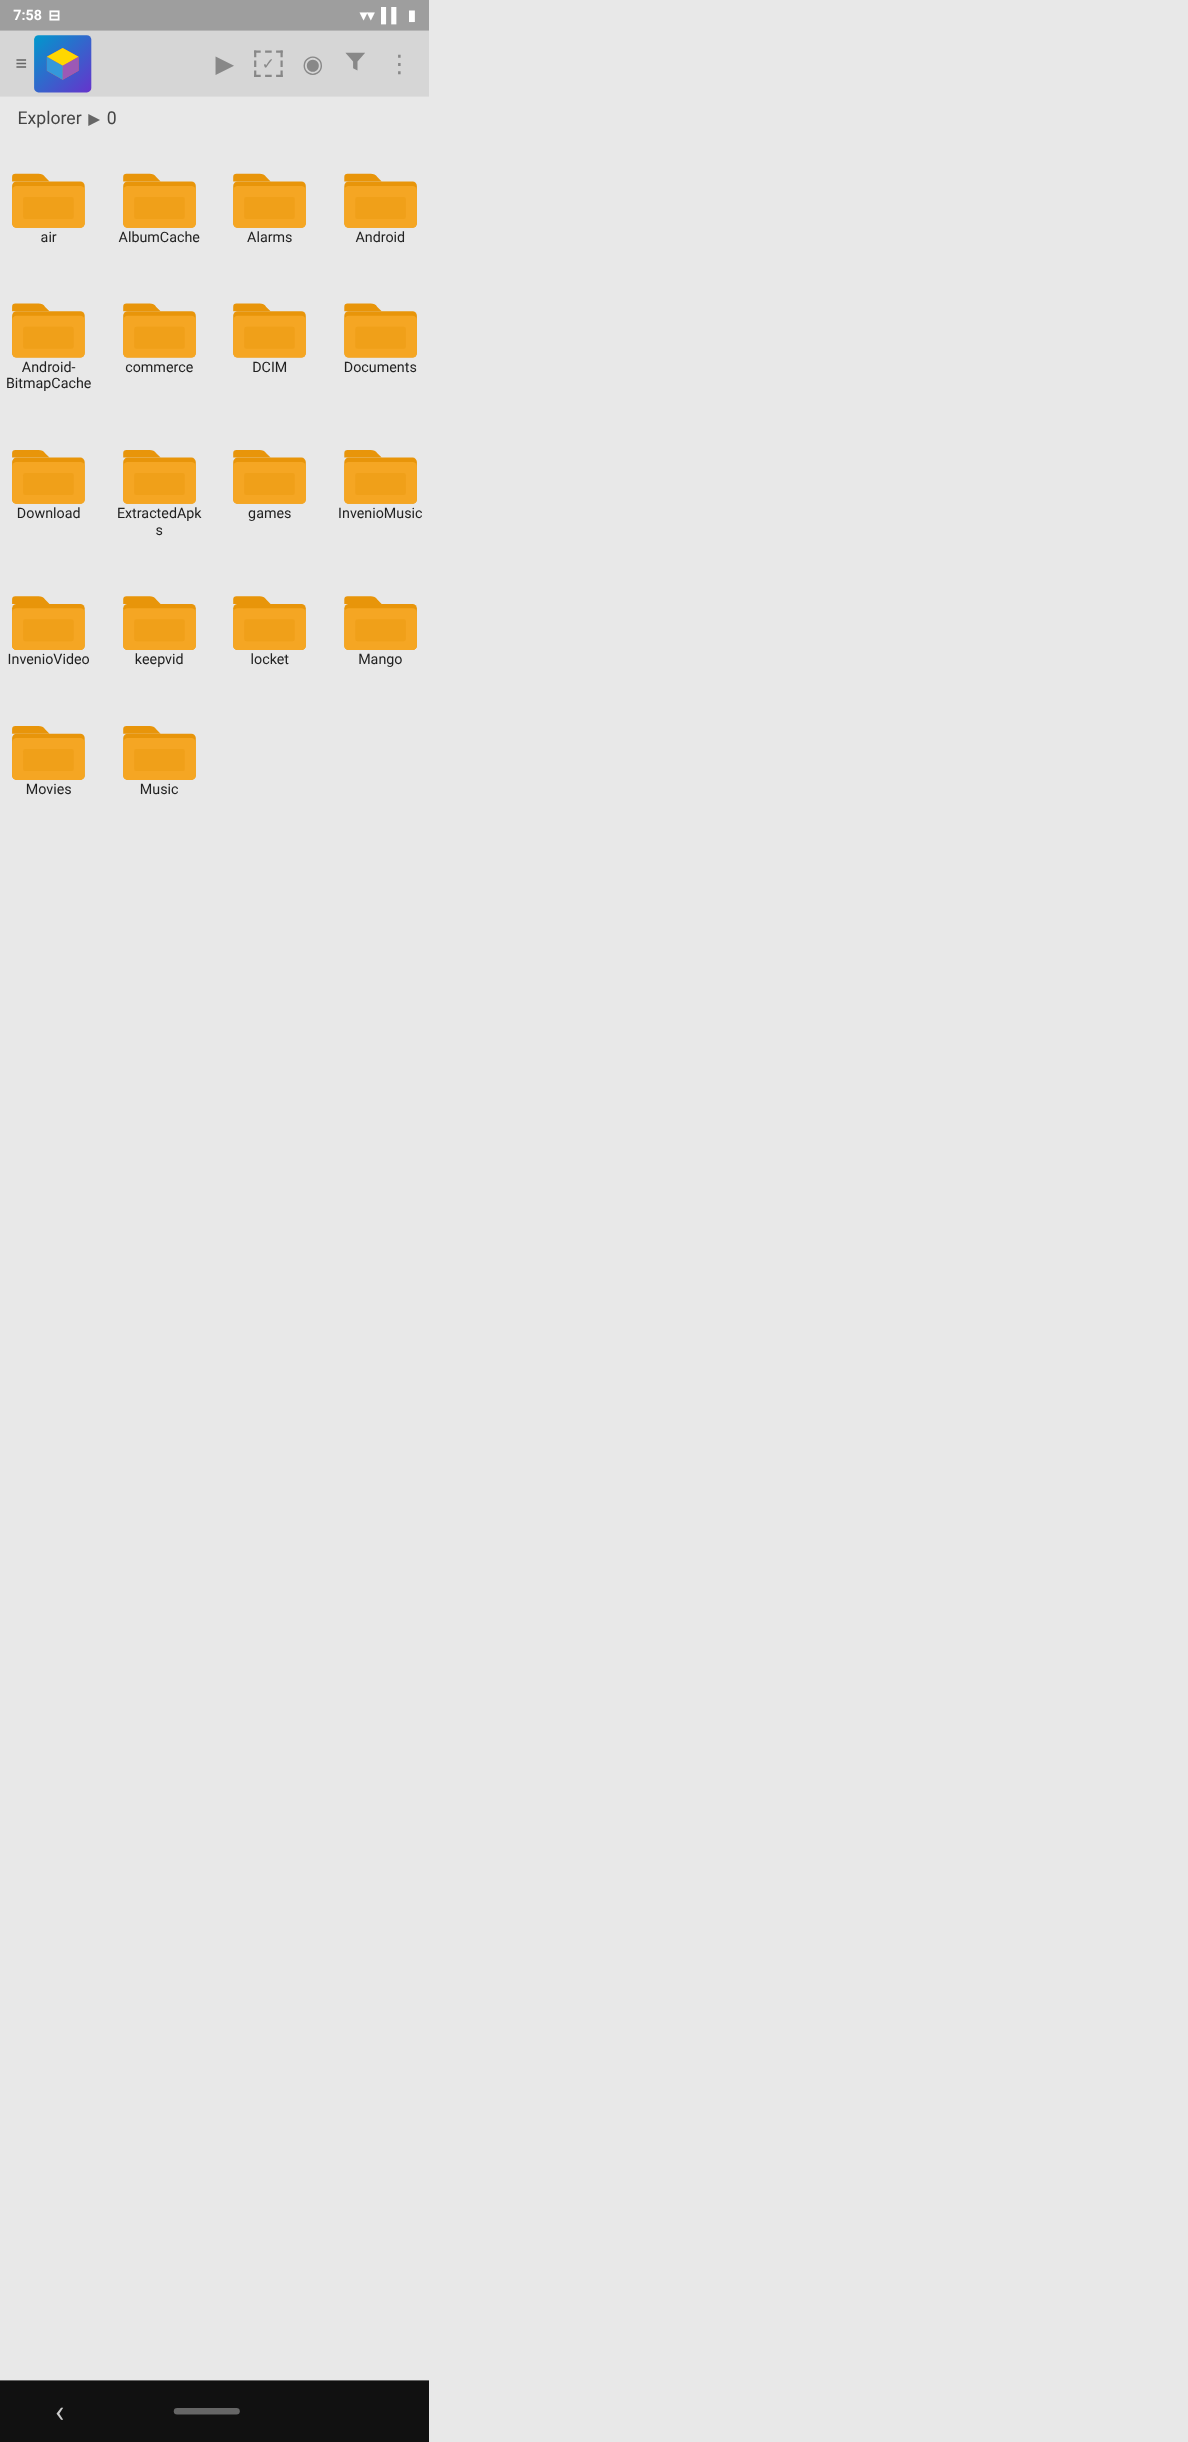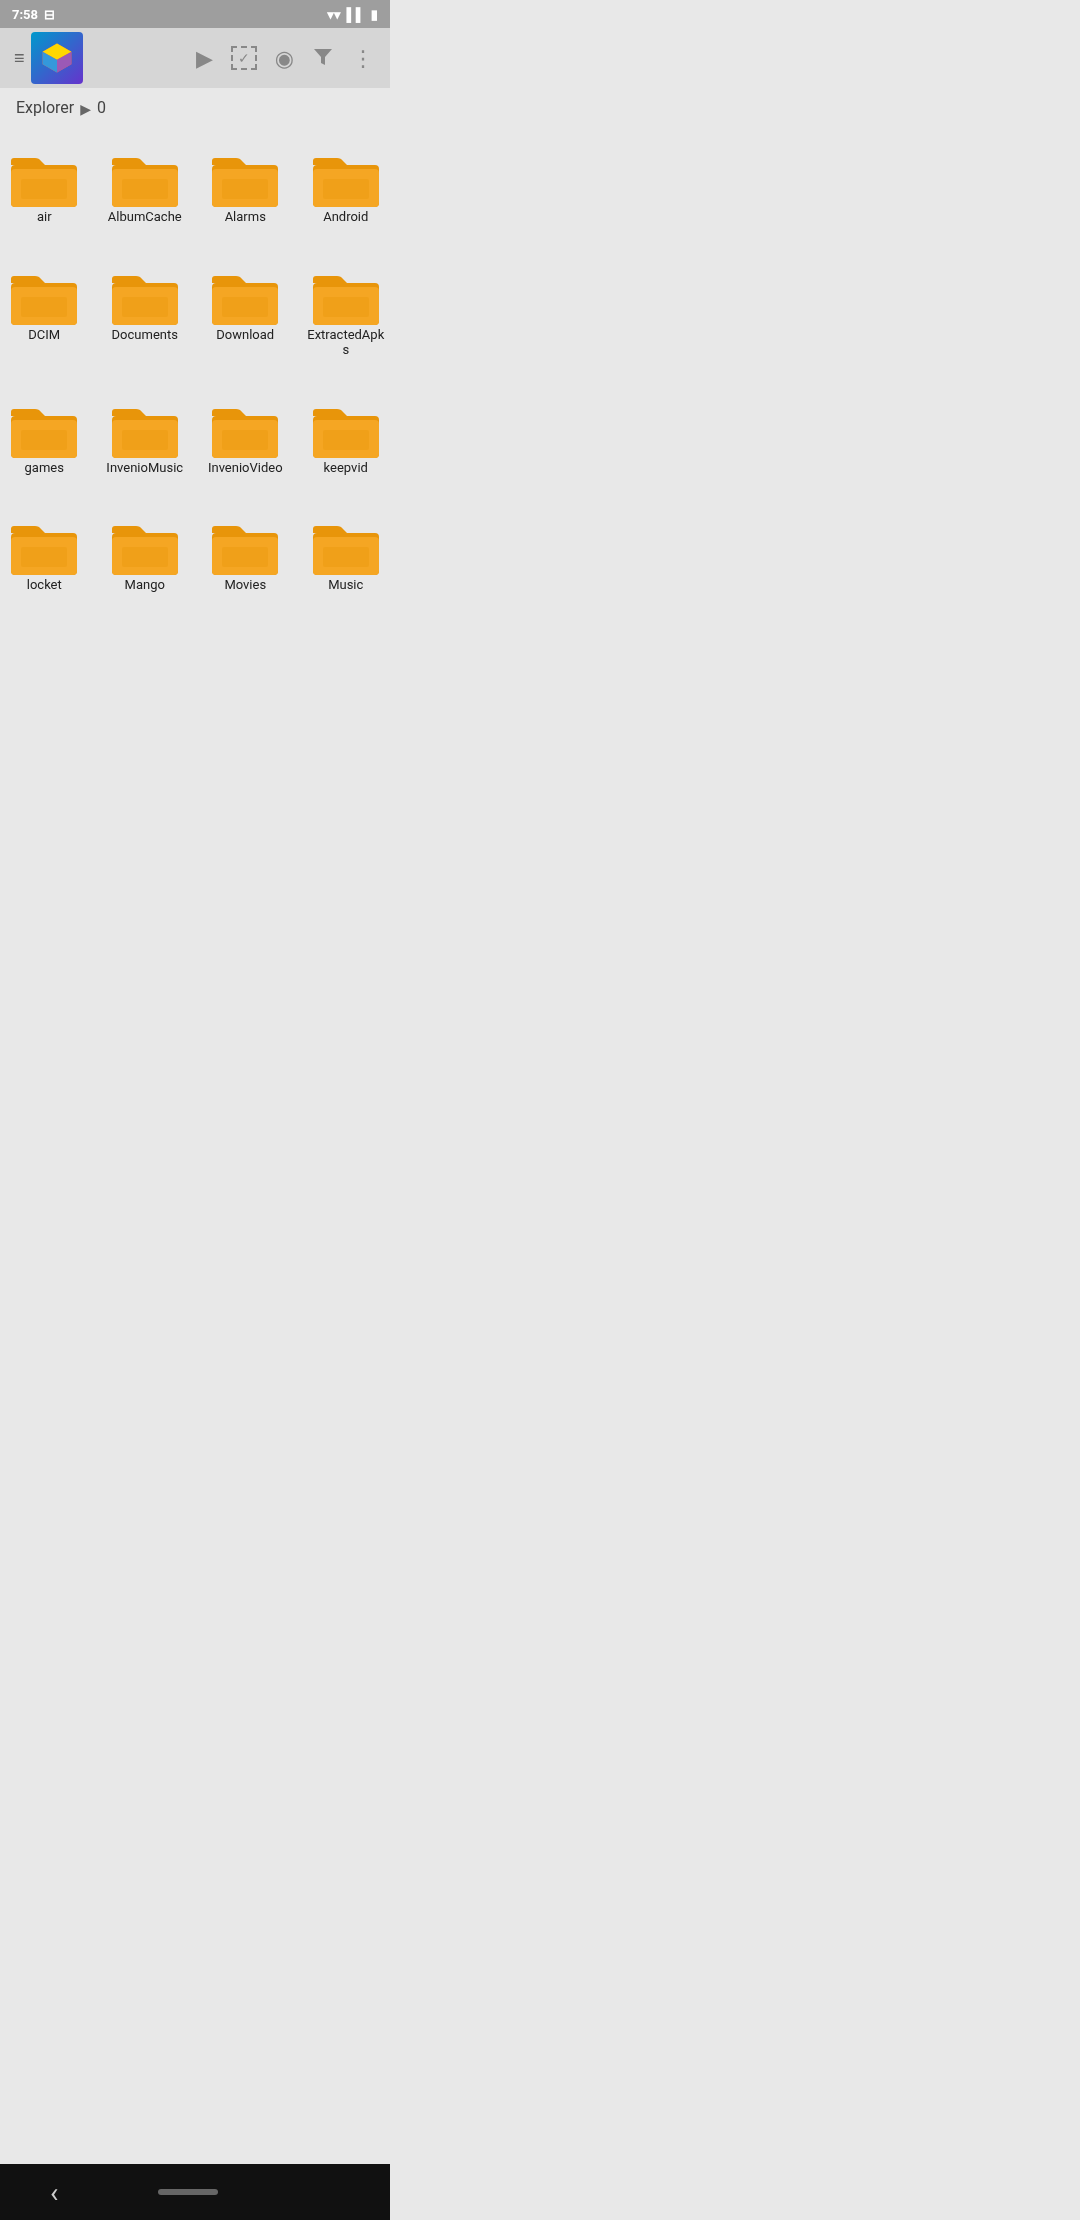--- a/index.html
+++ b/index.html
@@ -255,20 +255,46 @@
     <svg class="folder-svg" viewBox="0 0 70 58" xmlns="http://www.w3.org/2000/svg">
 
       <rect x="2" y="14" width="66" height="42" rx="4" ry="4" fill="#E8950A"></rect>
 
       <path d="M2,14 L2,10 Q2,7 5,7 L26,7 Q30,7 32,10 L36,14 Z" fill="#E8950A"></path>
 
       <rect x="2" y="18" width="66" height="38" rx="4" ry="4" fill="#F5A623"></rect>
 
       <rect x="12" y="28" width="46" height="20" rx="2" ry="2" fill="#E8950A" opacity="0.35"></rect>
     </svg>
+    <span class="folder-label">Android-BitmapCache</span>
+  </div>
+    <div class="folder-item">
+    <svg class="folder-svg" viewBox="0 0 70 58" xmlns="http://www.w3.org/2000/svg">
+
+      <rect x="2" y="14" width="66" height="42" rx="4" ry="4" fill="#E8950A"></rect>
+
+      <path d="M2,14 L2,10 Q2,7 5,7 L26,7 Q30,7 32,10 L36,14 Z" fill="#E8950A"></path>
+
+      <rect x="2" y="18" width="66" height="38" rx="4" ry="4" fill="#F5A623"></rect>
+
+      <rect x="12" y="28" width="46" height="20" rx="2" ry="2" fill="#E8950A" opacity="0.35"></rect>
+    </svg>
+    <span class="folder-label">commerce</span>
+  </div>
+    <div class="folder-item">
+    <svg class="folder-svg" viewBox="0 0 70 58" xmlns="http://www.w3.org/2000/svg">
+
+      <rect x="2" y="14" width="66" height="42" rx="4" ry="4" fill="#E8950A"></rect>
+
+      <path d="M2,14 L2,10 Q2,7 5,7 L26,7 Q30,7 32,10 L36,14 Z" fill="#E8950A"></path>
+
+      <rect x="2" y="18" width="66" height="38" rx="4" ry="4" fill="#F5A623"></rect>
+
+      <rect x="12" y="28" width="46" height="20" rx="2" ry="2" fill="#E8950A" opacity="0.35"></rect>
+    </svg>
     <span class="folder-label">DCIM</span>
   </div>
     <div class="folder-item">
     <svg class="folder-svg" viewBox="0 0 70 58" xmlns="http://www.w3.org/2000/svg">
 
       <rect x="2" y="14" width="66" height="42" rx="4" ry="4" fill="#E8950A"></rect>
 
       <path d="M2,14 L2,10 Q2,7 5,7 L26,7 Q30,7 32,10 L36,14 Z" fill="#E8950A"></path>
 
       <rect x="2" y="18" width="66" height="38" rx="4" ry="4" fill="#F5A623"></rect>

